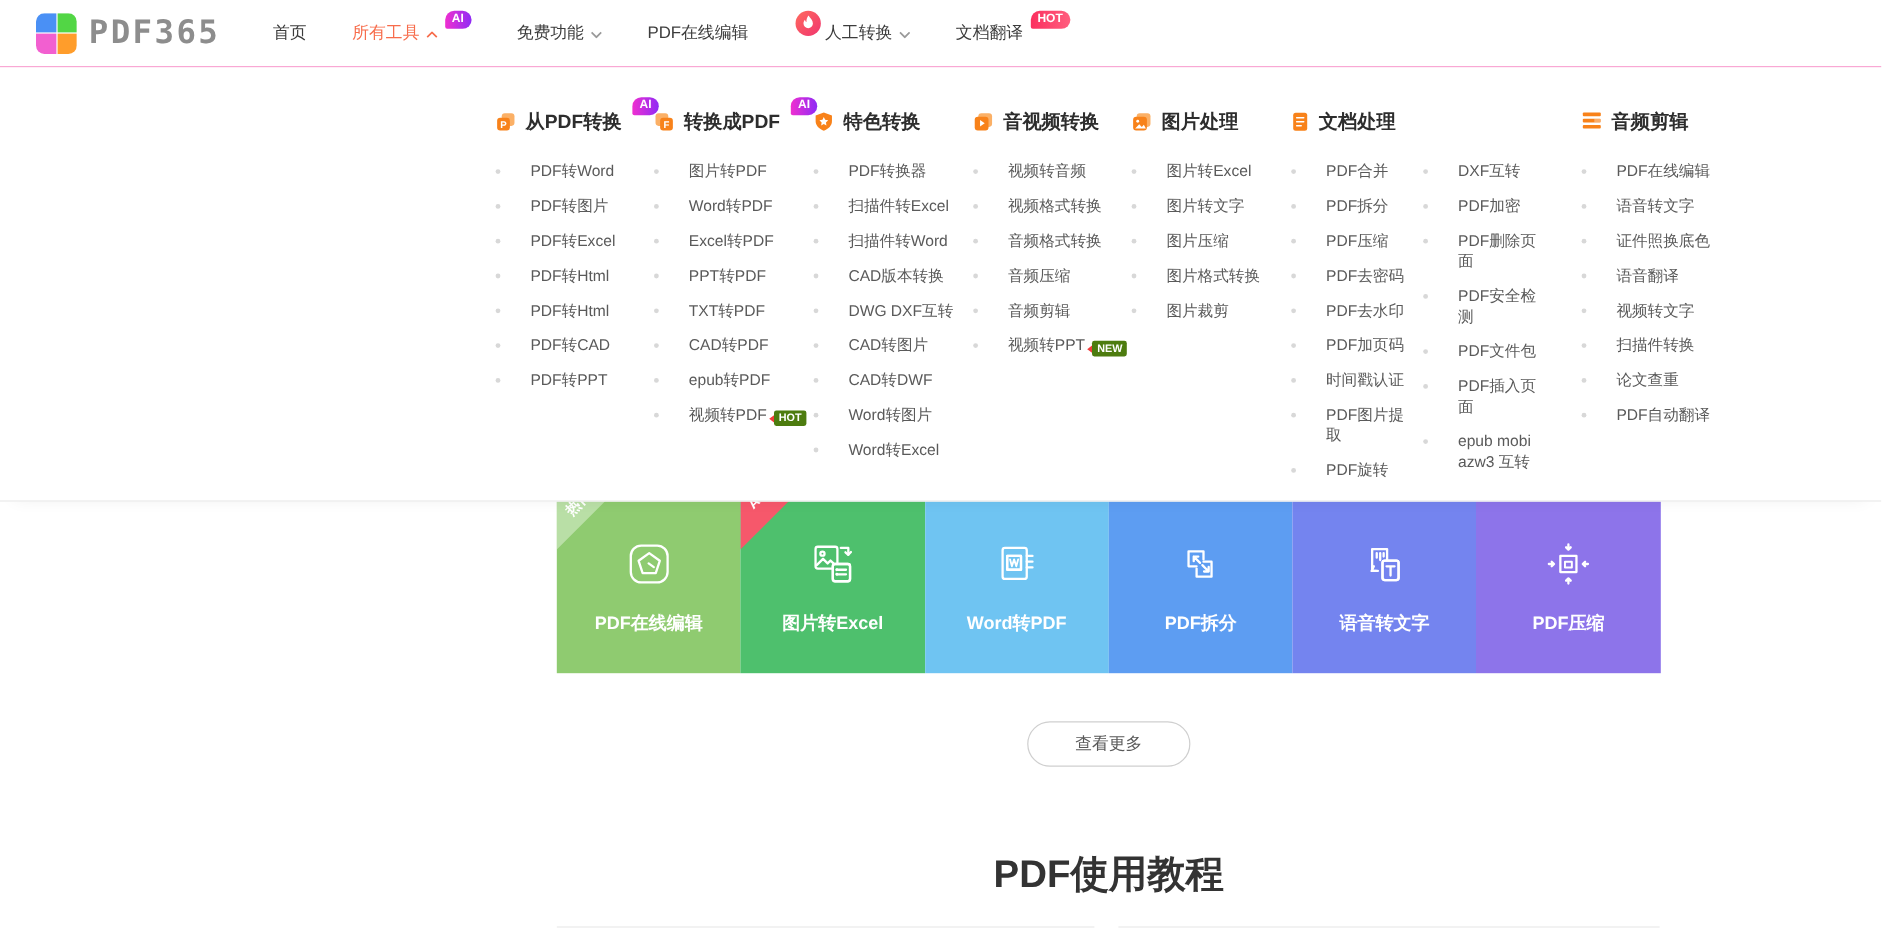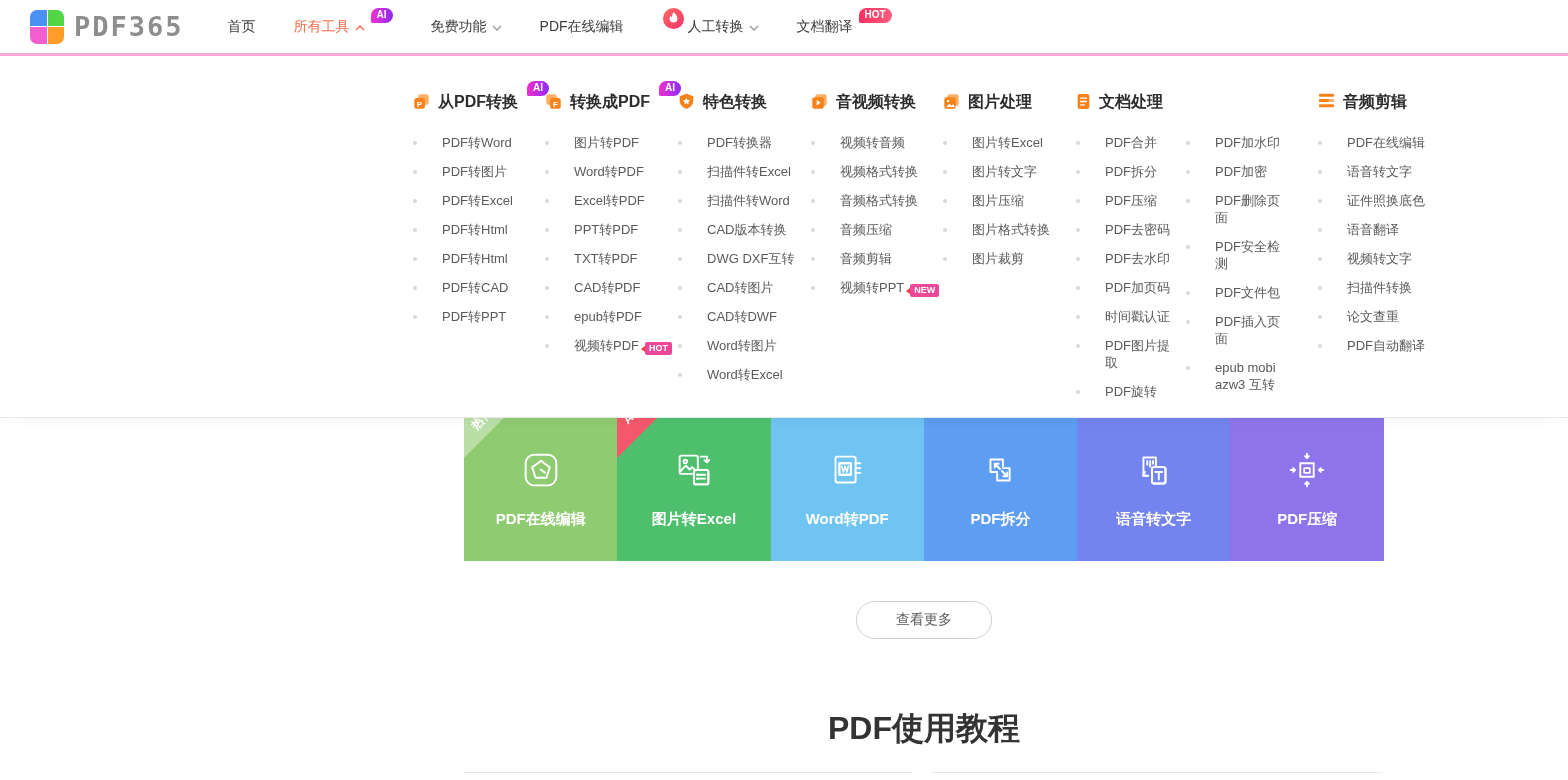--- a/index.html
+++ b/index.html
@@ -2,21 +2,21 @@
 <html><head>
 <meta charset="utf-8">
 <style>
   * { margin:0; padding:0; box-sizing:border-box; }
   html,body { background:#fff; }
   body { font-family:"Liberation Sans","DejaVu Sans",sans-serif; }
   .page { position:relative; width:1568px; height:780px; background:#fff; overflow:hidden; }
 
   
   .topbar { position:absolute; top:0; left:0; right:0; height:56px; background:#fff;
-            border-bottom:3px solid #f9a8d4; display:flex; align-items:center; padding:0 30px; z-index:40; }
+            border-bottom:1px solid #f9a8d4; display:flex; align-items:center; padding:0 30px; z-index:40; }
   .logo { display:flex; align-items:center; gap:10px; cursor:pointer; }
   .logo-grid { width:34px; height:34px; display:grid; grid-template-columns:1fr 1fr; grid-template-rows:1fr 1fr;
                gap:1px; border-radius:7px; overflow:hidden; }
   .logo-grid i { display:block; }
   .logo-text { font-size:27px; font-weight:bold; color:#8d8d8d; letter-spacing:2px;
                font-family:"DejaVu Sans Mono","Liberation Mono",monospace; }
   nav { display:flex; align-items:flex-start; margin-left:44px; gap:38px; height:56px; }
   .nav-item { display:flex; align-items:center; gap:5px; font-size:14px; color:#3c3c3c;
               cursor:pointer; height:56px; position:relative; }
   .nav-item.active { color:#f76c4b; }
@@ -42,21 +42,21 @@
   .menu-col:nth-child(7){ width:140px; }
   .col-title { display:flex; align-items:flex-start; gap:8px; font-size:16px; font-weight:bold; color:#2d2d2d;
                margin-bottom:15px; white-space:nowrap; }
   .col-title .cicon { display:flex; margin-top:1px; }
   .col-groups { display:flex; }
   .col-group { list-style:none; }
   .menu-col:nth-child(6) .col-group { width:110px; padding-right:10px; }
   .menu-item { display:flex; align-items:flex-start; gap:25px; padding:6px 0; font-size:13px; color:#5a5a5a;
                line-height:17px; cursor:pointer; }
   .dot { width:4px; height:4px; border-radius:50%; background:#d8d8d8; margin-top:7px; flex:none; }
-  .item-tag { display:inline-block; background:#ec4899; color:#fff; font-size:9px; font-weight:bold;
+  .item-tag { display:inline-block; background:#4d7c0f; color:#fff; font-size:9px; font-weight:bold;
               padding:2px 4px; border-radius:2px; margin-left:6px; position:relative; line-height:9px; top:1px; }
   .item-tag::before { content:""; position:absolute; left:-4px; top:4px; border-top:3px solid transparent;
               border-bottom:3px solid transparent; border-right:4px solid #f23c3c; }
 
   
   .tiles { position:absolute; left:464px; top:400px; width:920px; display:flex; z-index:10; }
   .tile { width:153.3px; height:161px; position:relative; overflow:hidden; cursor:pointer;
           display:flex; flex-direction:column; align-items:center; }
   .tile-icon { margin-top:48px; height:44px; display:flex; align-items:center; }
   .tile-label { margin-top:18px; color:#fff; font-size:15px; font-weight:bold; }
@@ -410,21 +410,21 @@
                 <span>PDF图片提取</span>
               </li>
               <li class="menu-item">
                 <span class="dot"></span>
                 <span>PDF旋转</span>
               </li>
             </ul>
             <ul class="col-group">
               <li class="menu-item">
                 <span class="dot"></span>
-                <span>PDF加水印</span>
+                <span>DXF互转</span>
               </li>
               <li class="menu-item">
                 <span class="dot"></span>
                 <span>PDF加密</span>
               </li>
               <li class="menu-item">
                 <span class="dot"></span>
                 <span>PDF删除页面</span>
               </li>
               <li class="menu-item">

